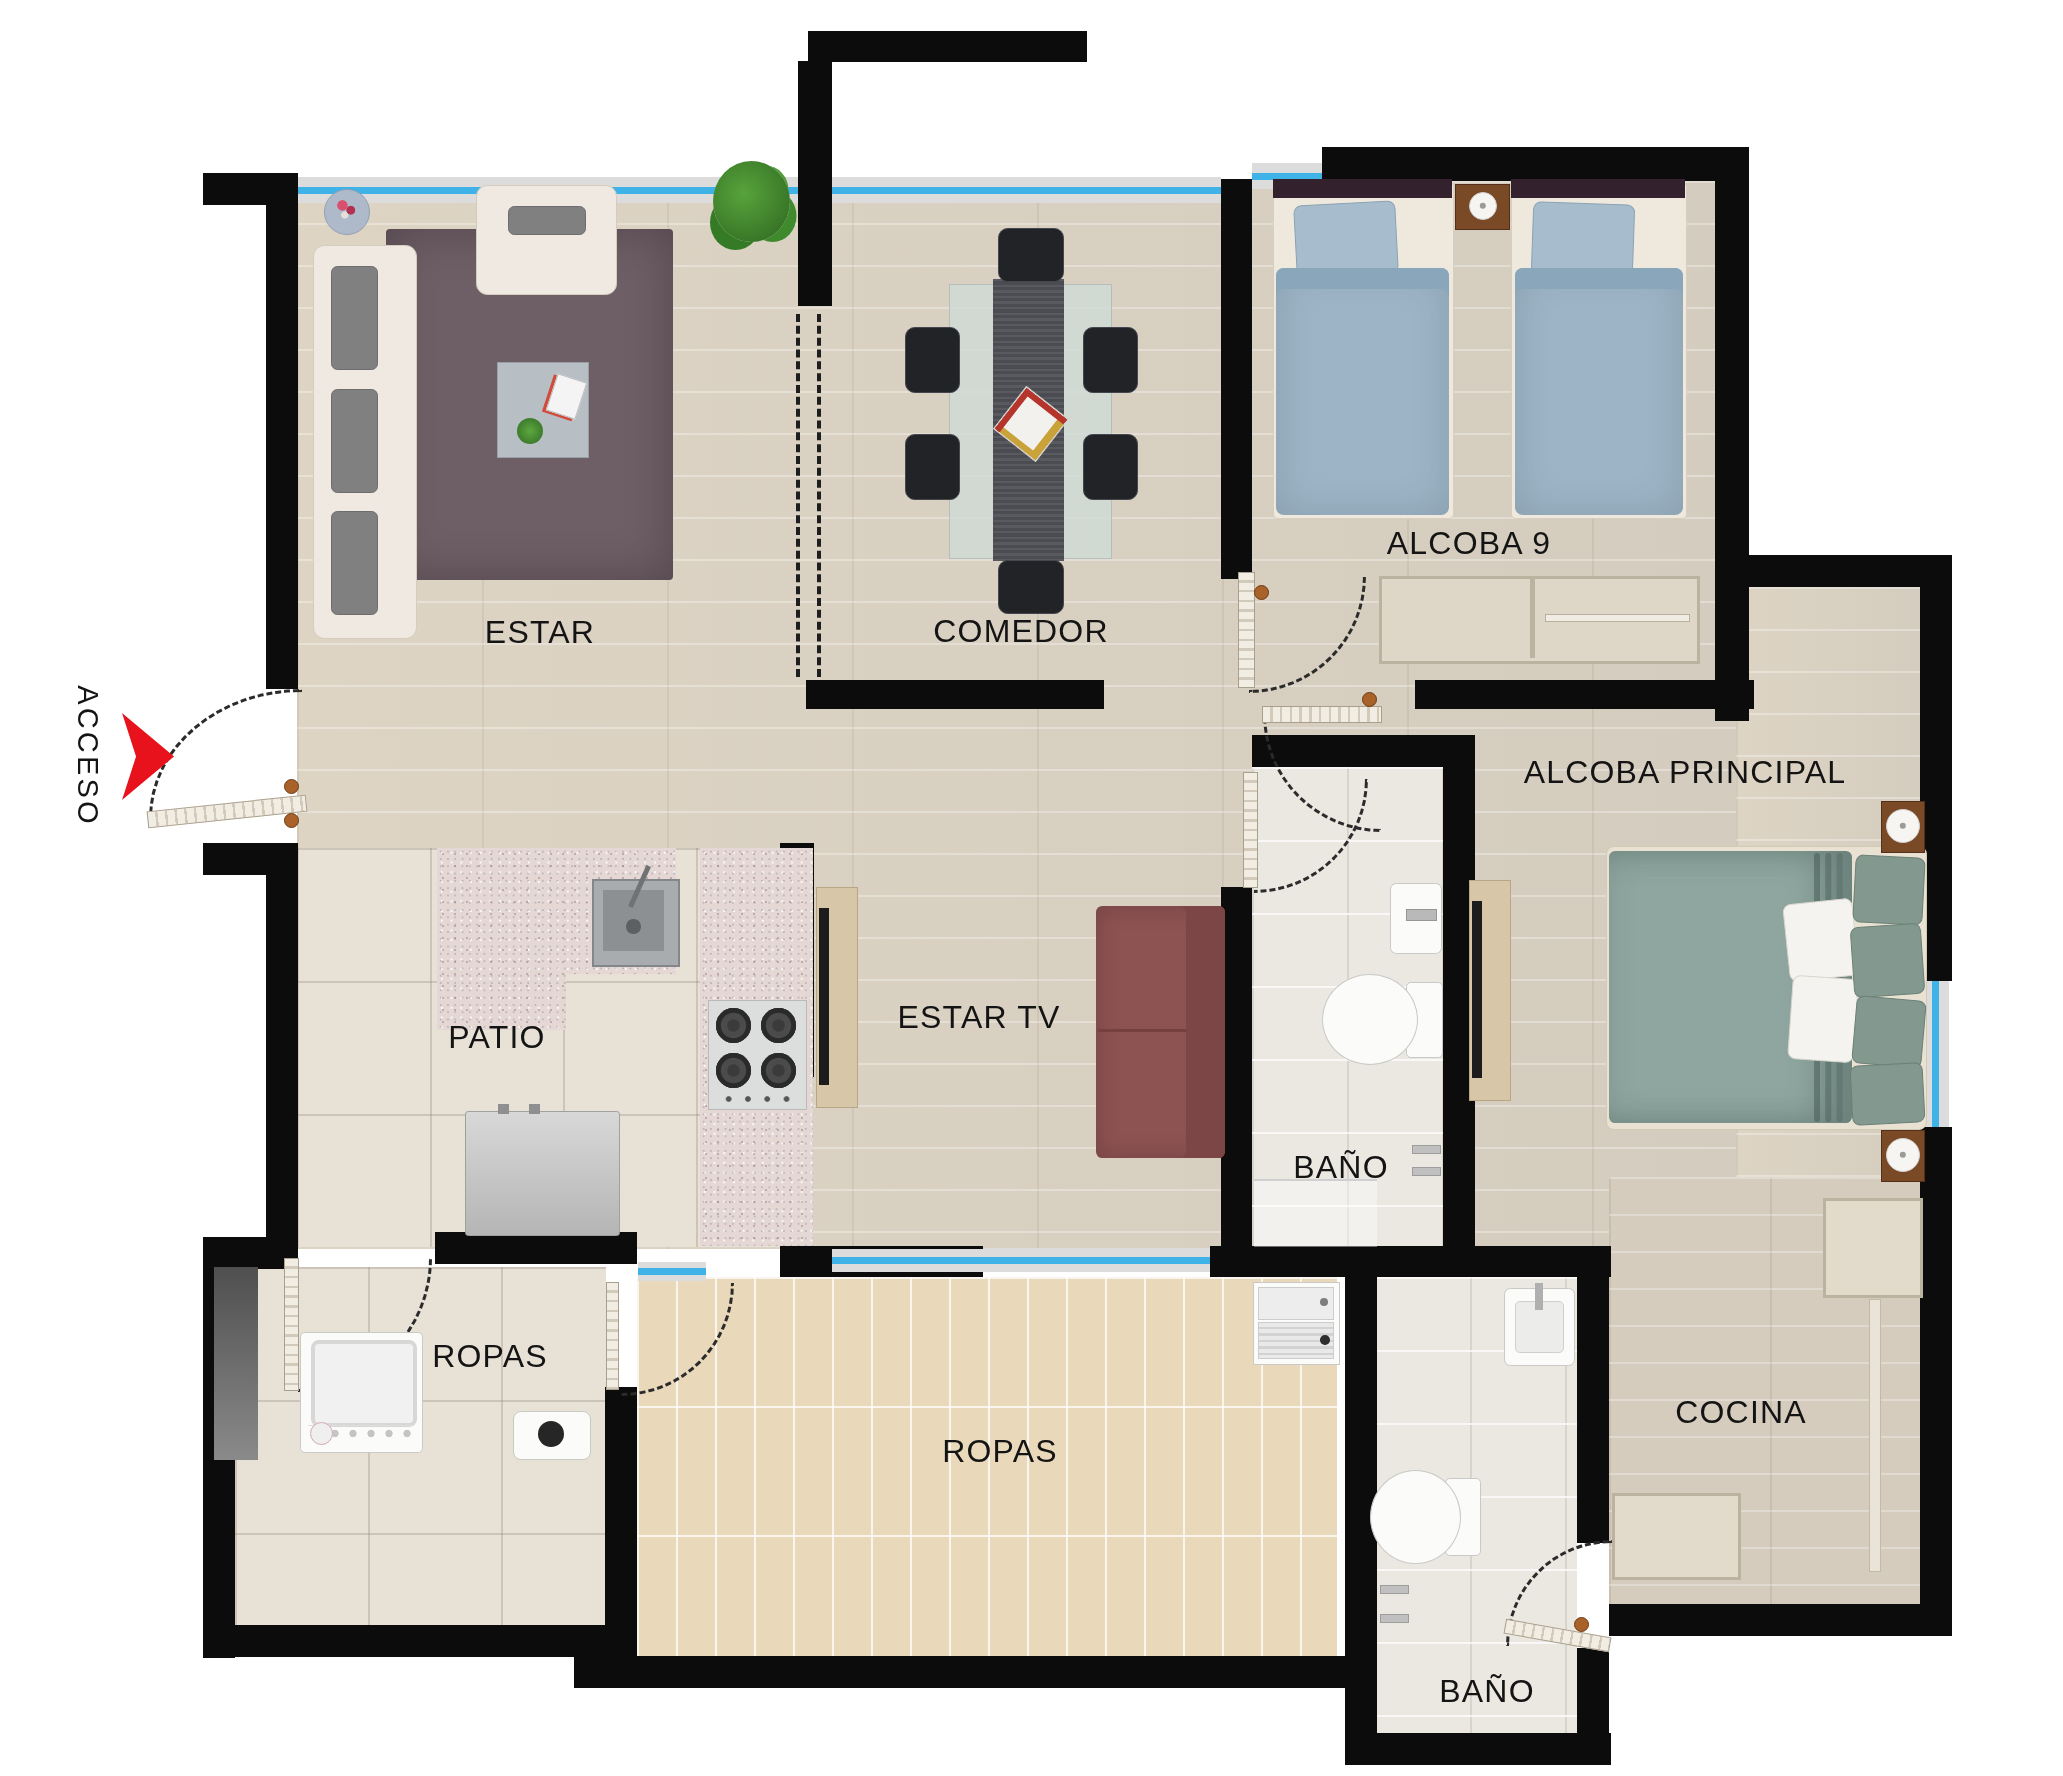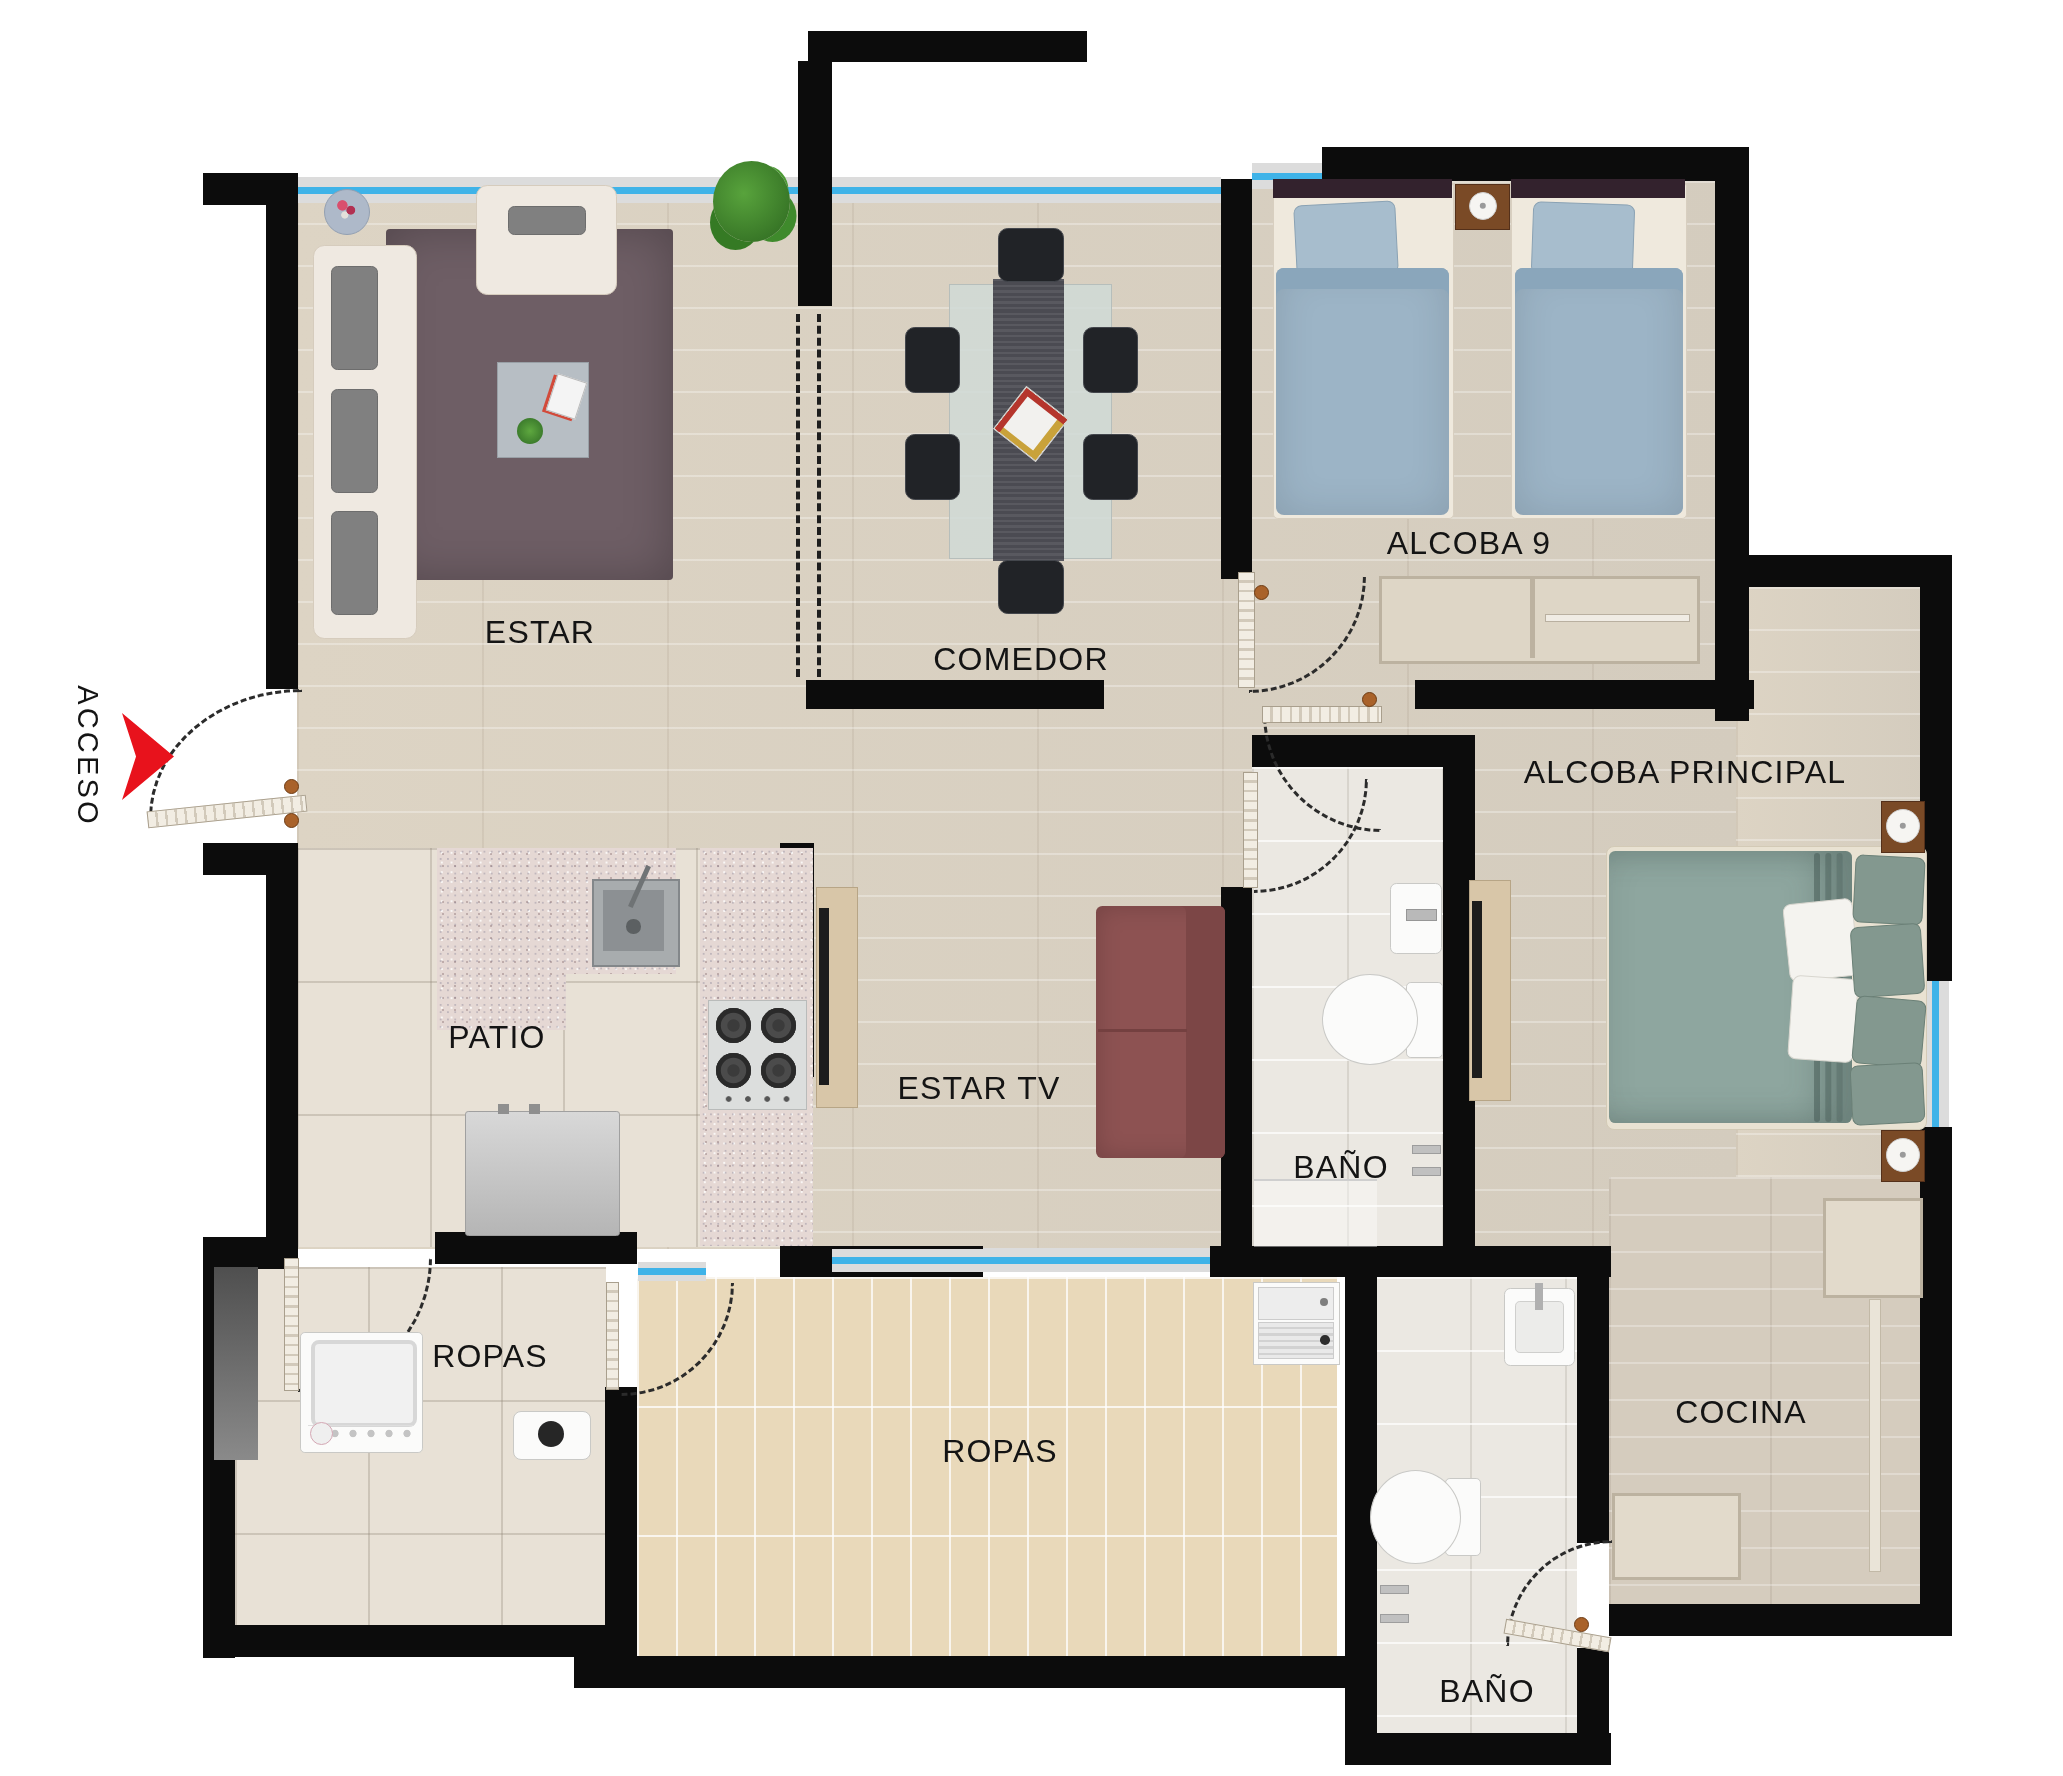--- a/index.html
+++ b/index.html
@@ -280,25 +280,25 @@
   <div class="towel" style="left:1380px;top:1614px;width:27px;height:7.3px;"></div>
 
   <div class="closet" style="left:1823px;top:1198px;width:94px;height:94px;background:#e2dacb;"></div>
   <div class="abs" style="left:1869px;top:1299px;width:9.7px;height:271px;background:#eae4d8;border:1.6px solid #c2b9a7;"></div>
   <div class="closet" style="left:1612px;top:1493px;width:123px;height:81px;background:#e2dacb;"></div>
 
   <div class="abs" style="left:122px;top:713px;width:52px;height:87px;background:#e8121c;clip-path:polygon(0% 0%, 100% 50%, 0% 100%, 27% 50%);"></div>
 
   <div class="lbl rot" style="left:87px;top:756px;">ACCESO</div>
   <div class="lbl" style="left:540px;top:632px;">ESTAR</div>
-  <div class="lbl" style="left:1021px;top:659px;text-align:center;">COMEDOR</div>
+  <div class="lbl" style="left:1021px;top:631px;text-align:center;">COMEDOR</div>
   <div class="lbl" style="left:1469px;top:543px;">ALCOBA 9</div>
   <div class="lbl" style="left:1685px;top:772px;">ALCOBA PRINCIPAL</div>
   <div class="lbl" style="left:497px;top:1037px;">PATIO</div>
-  <div class="lbl" style="left:979px;top:1088px;">ESTAR TV</div>
+  <div class="lbl" style="left:979px;top:1017px;">ESTAR TV</div>
   <div class="lbl" style="left:1341px;top:1167px;">BAÑO</div>
   <div class="lbl" style="left:490px;top:1356px;">ROPAS</div>
   <div class="lbl" style="left:1000px;top:1451px;">ROPAS</div>
   <div class="lbl" style="left:1487px;top:1691px;">BAÑO</div>
   <div class="lbl" style="left:1741px;top:1412px;">COCINA</div>
 
 </div>
 
 
 </body></html>

